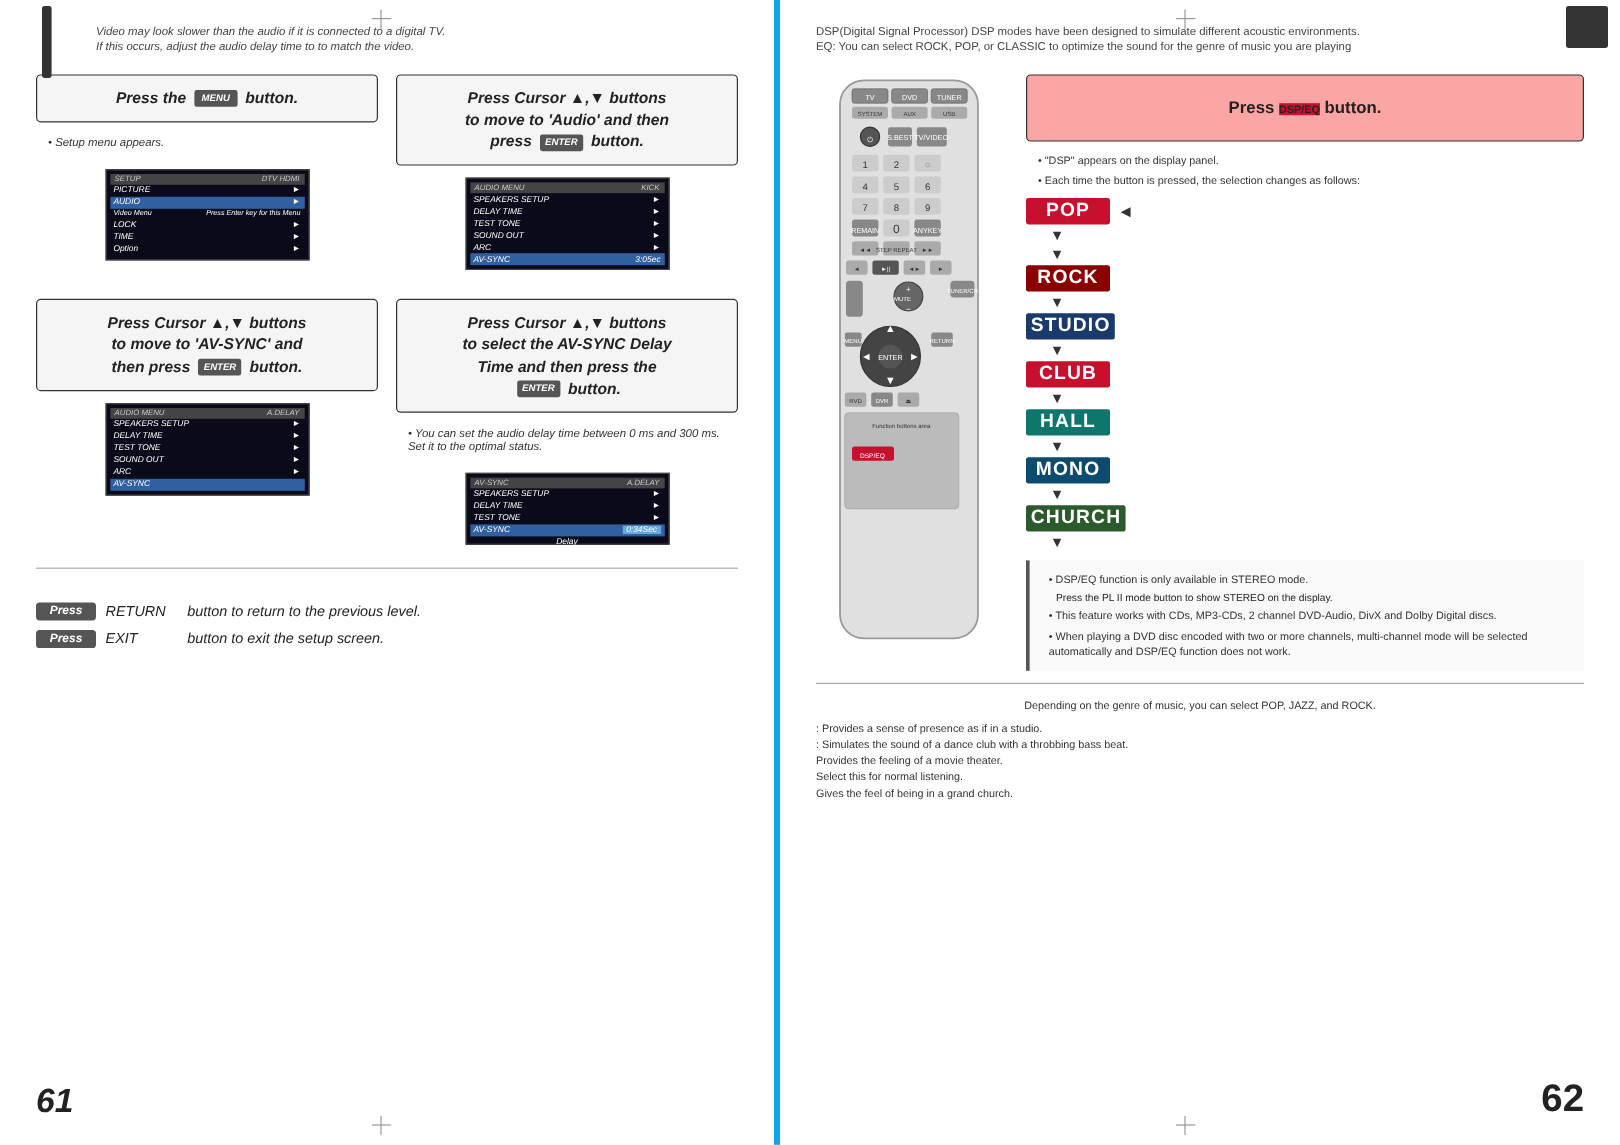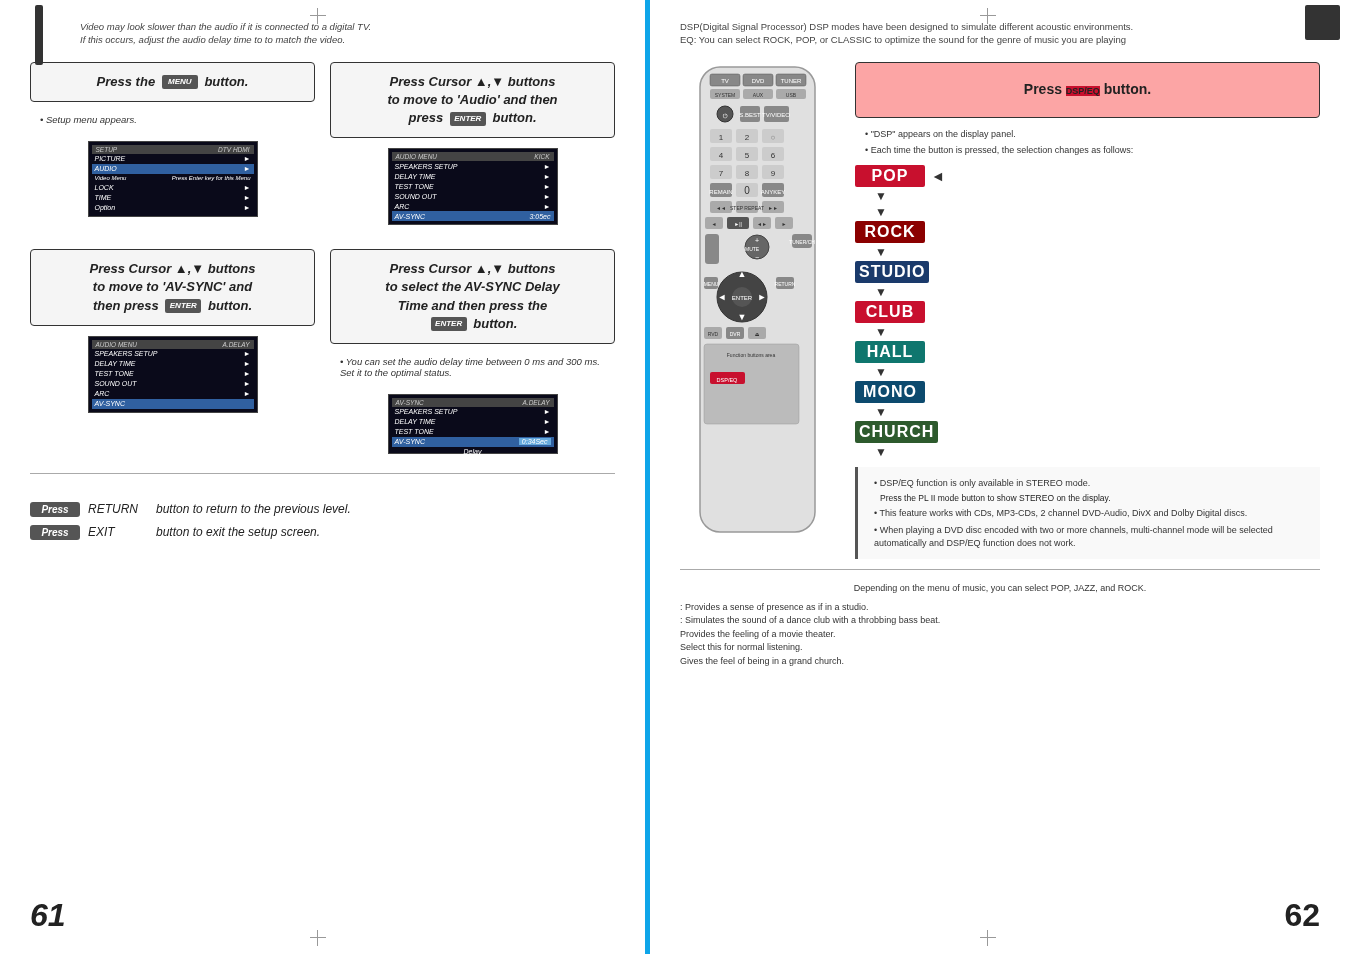--- a/index.html
+++ b/index.html
@@ -36,21 +36,21 @@
       height: 100%;
       padding: 20px 30px;
       position: relative;
     }
 
     
     .page-number-left {
       position: absolute;
       bottom: 20px;
       left: 30px;
-      font-size: 32px;
+      font-size: 28px;
       font-weight: bold;
       color: #222;
     }
     .page-number-right {
       position: absolute;
       bottom: 20px;
       right: 30px;
       font-size: 32px;
       font-weight: bold;
       color: #222;
@@ -689,21 +689,21 @@
           <div class="right-bullet">DSP/EQ function is only available in STEREO mode.</div>
           <div style="font-size:8.5px; margin-left:16px; margin-top:2px;">Press the  PL II mode button to show STEREO on the display.</div>
           <div class="right-bullet">This feature works with CDs, MP3-CDs, 2 channel DVD-Audio, DivX and Dolby Digital discs.</div>
           <div class="right-bullet">When playing a DVD disc encoded with two or more channels, multi-channel mode will be selected automatically and DSP/EQ function does not work.</div>
         </div>
       </div>
     </div>
 
     <hr class="divider-h">
     <div class="right-bottom">
-      <div class="center-text">Depending on the menu of music, you can select POP, JAZZ, and ROCK.</div>
+      <div class="center-text">Depending on the genre of music, you can select POP, JAZZ, and ROCK.</div>
       <div><span>: Provides a sense of presence as if in a studio.</span></div>
       <div><span>: Simulates the sound of a dance club with a throbbing bass beat.</span></div>
       <div><span>  Provides the feeling of a movie theater.</span></div>
       <div><span>Select this for normal listening.</span></div>
       <div><span>     Gives the feel of being in a grand church.</span></div>
     </div>
 
     <div class="page-number-right">62</div>
   </div>
 </div>

